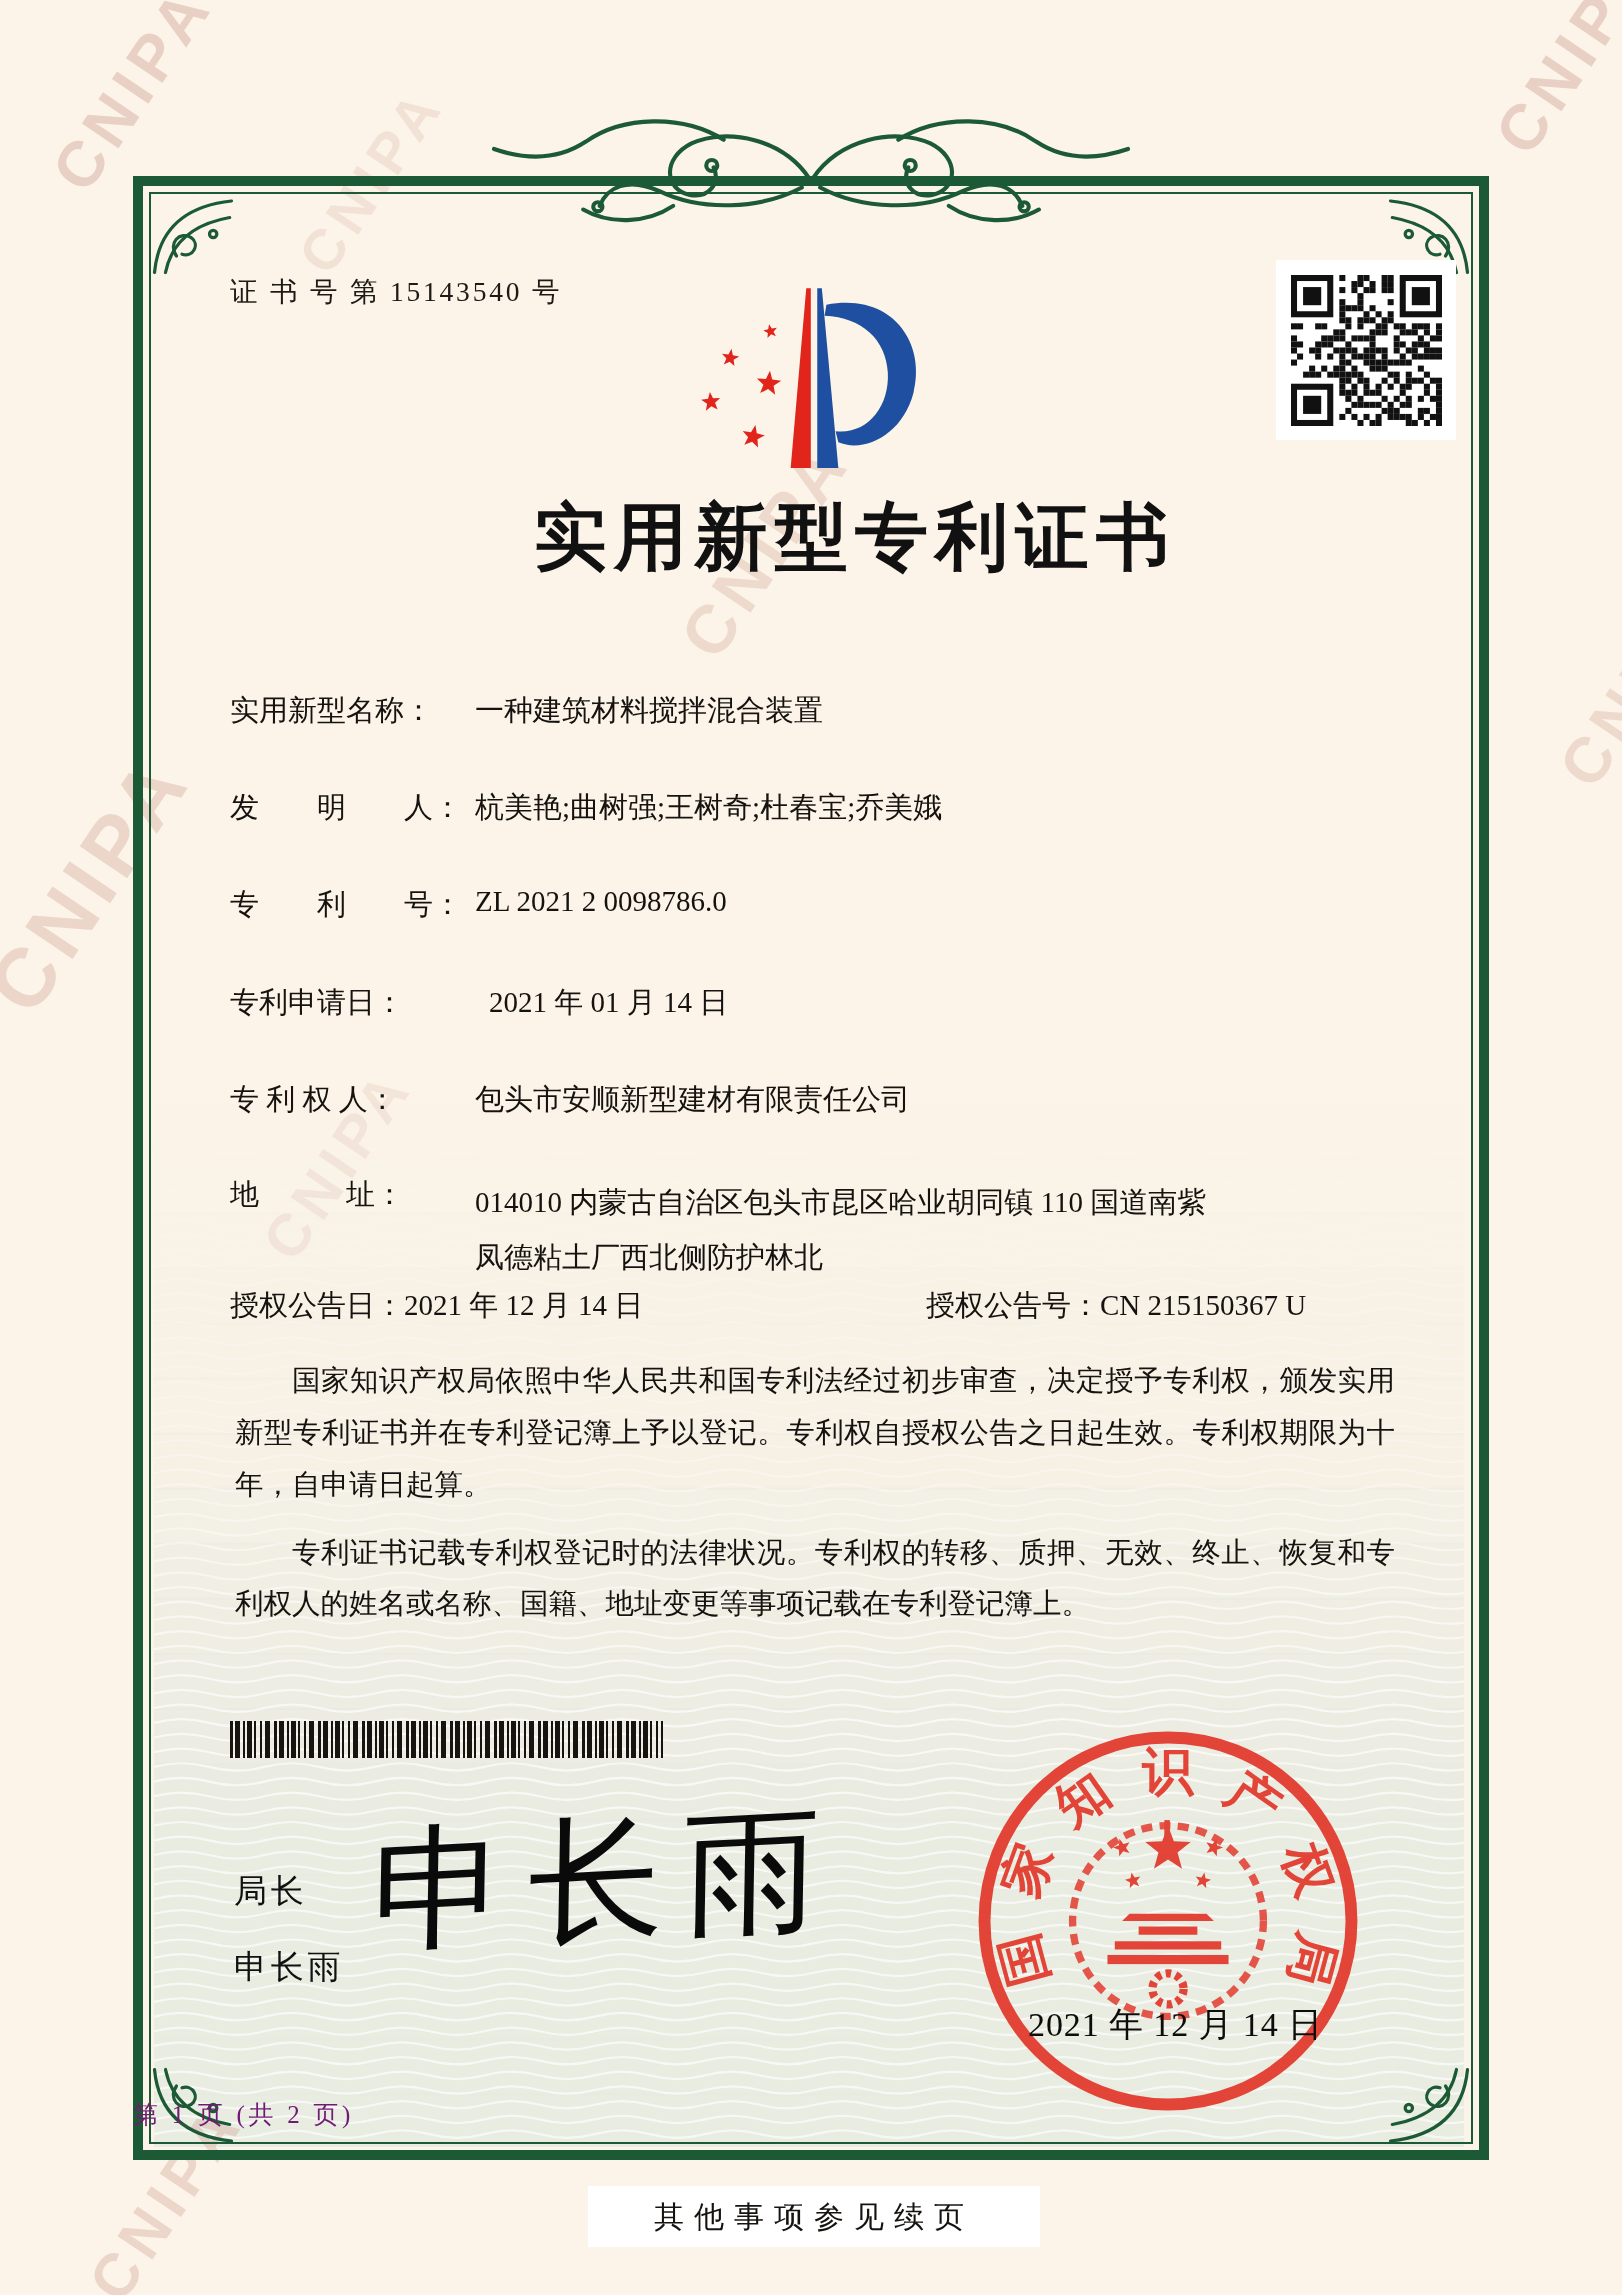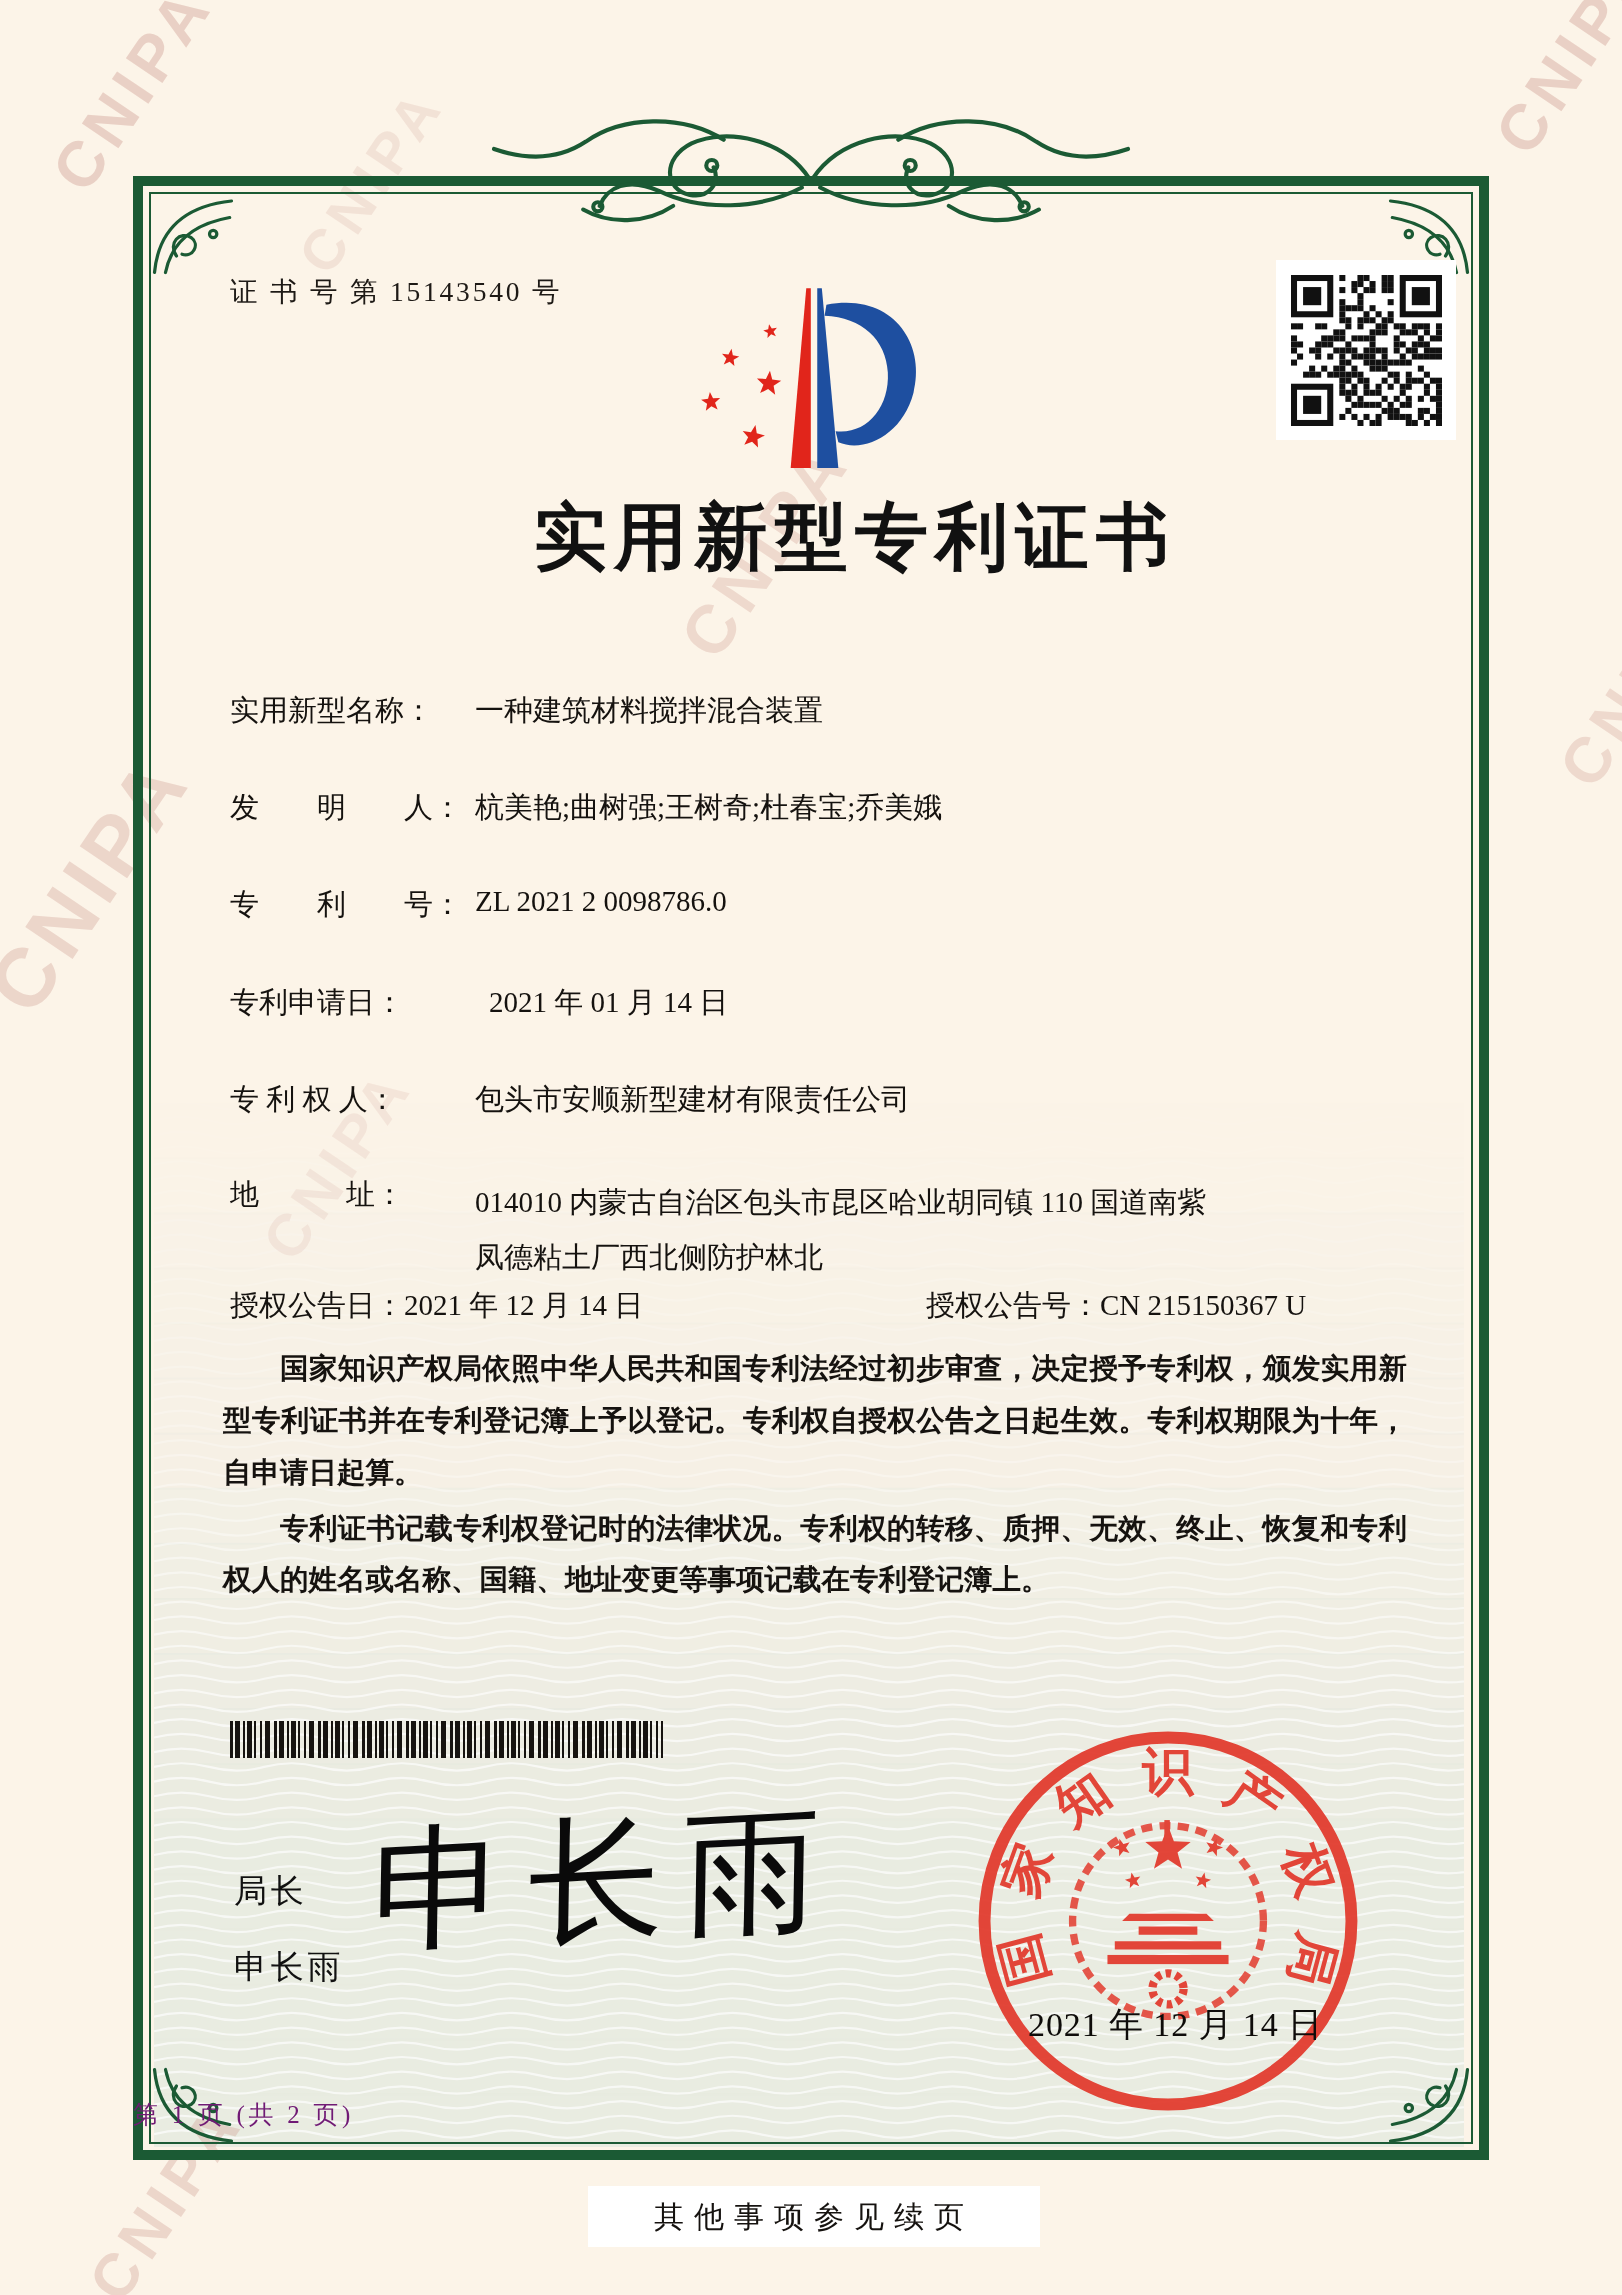--- a/index.html
+++ b/index.html
@@ -34,21 +34,21 @@
       display:flex;align-items:flex-start;white-space:nowrap;}
   .flabel{display:inline-block;width:214px;flex:0 0 214px;}
   .fvalue{display:inline-block;margin-left:31px;}
   .addr-lines{line-height:1.9;}
   .addr-lines span{display:block;}
   .grant-left{display:inline-block;width:696px;}
   .grant-right{display:inline-block;}
 
   .body-text{position:absolute;left:219px;top:1339px;width:1192px;font-size:28.5px;
       line-height:1.82;text-align:justify;color:#15120f;z-index:5;}
-  .body-text p{margin:4px;text-indent:2em;font-weight:bold;}
+  .body-text p{margin:16px;text-indent:2em;}
 
   .barcode{position:absolute;left:230px;top:1721px;width:433px;height:37px;z-index:5;
       background:repeating-linear-gradient(90deg,#161310 0 2.8px,rgba(0,0,0,0) 2.8px 4.6px,
       #161310 4.6px 10px,rgba(0,0,0,0) 10px 13px,#161310 13px 14.7px,rgba(0,0,0,0) 14.7px 17.4px,
       #161310 17.4px 22px,rgba(0,0,0,0) 22px 24px,#161310 24px 26px,rgba(0,0,0,0) 26px 30px,
       #161310 30px 32px,rgba(0,0,0,0) 32px 35px,#161310 35px 40px,rgba(0,0,0,0) 40px 44px);}
 
   .sig-label{position:absolute;left:234px;font-size:33px;letter-spacing:3.7px;color:#111;
       font-family:"Liberation Sans","DejaVu Sans",sans-serif;z-index:6;}
   .sig-script{position:absolute;left:372px;top:1793px;font-size:136px;color:#0a0a0a;

